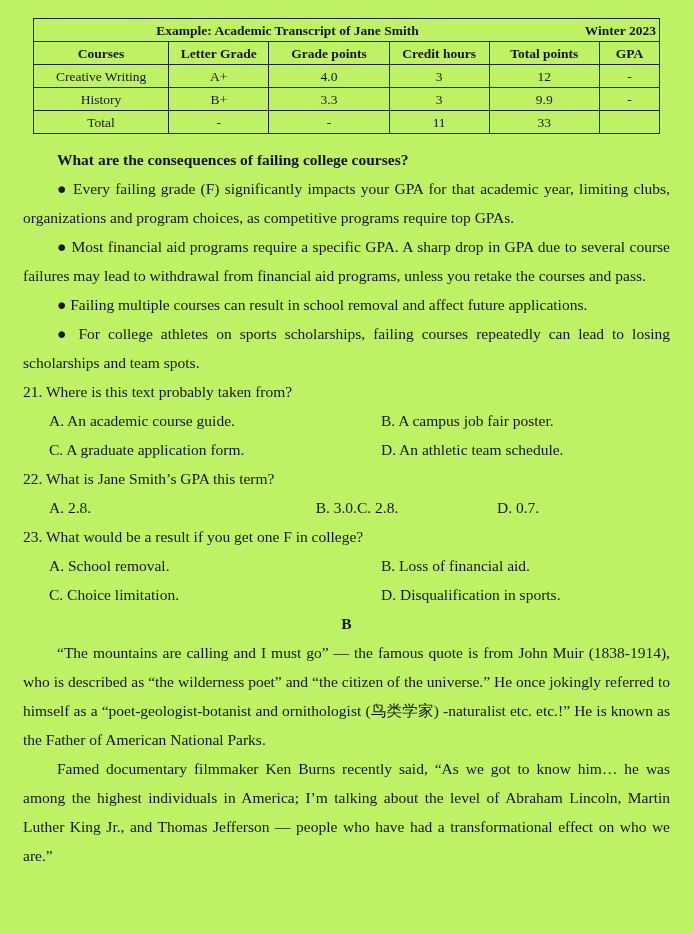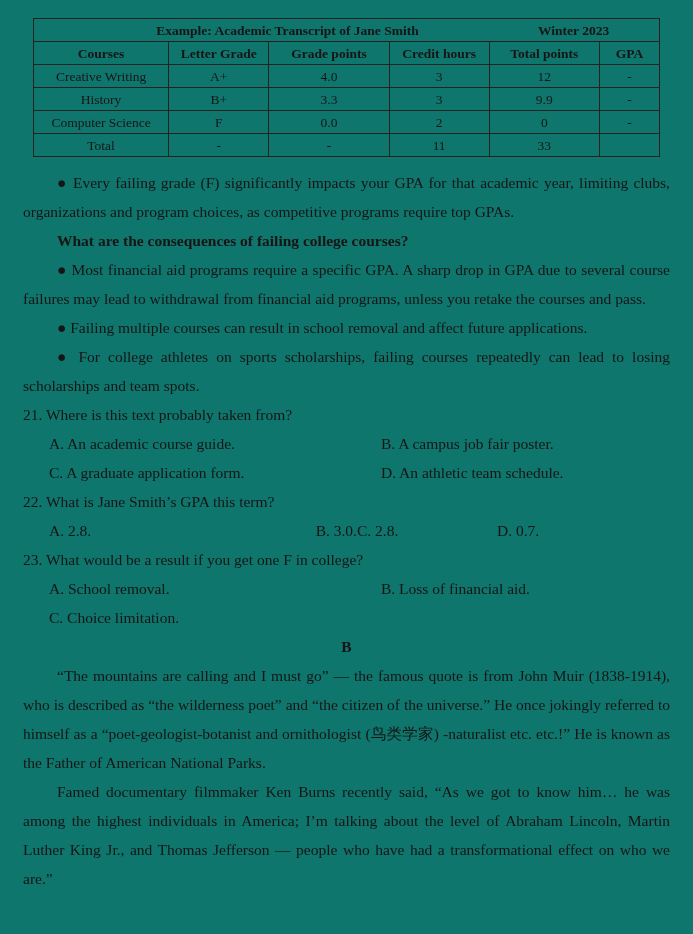--- a/index.html
+++ b/index.html
@@ -1,35 +1,35 @@
 <!DOCTYPE html>
 <html><head>
 <meta charset="utf-8">
 <style>
   html,body{margin:0;padding:0;background:#e9e9e9;}
   .page{
     width:693px;height:934px;box-sizing:border-box;margin:0 auto;
-    background:#0f766e;color:#151515;
+    background:#bef264;color:#151515;
     font-family:"Liberation Serif","DejaVu Serif",serif;
     padding:18px 23px 0 23px;overflow:hidden;
   }
   
   table.transcript{
     border-collapse:collapse;width:627px;margin:0 auto;
     font-size:13.5px;line-height:17px;table-layout:fixed;
   }
   table.transcript td,table.transcript th{
     border:1px solid #222;text-align:center;padding:2px 3px;height:18px;
     font-weight:normal;overflow:hidden;white-space:nowrap;
   }
   table.transcript th{font-weight:bold;}
   .title-cell{padding:1px 4px;}
   .title-flex{display:flex;align-items:center;font-weight:bold;}
   .tbl-title{flex:1;text-align:center;}
-  .tbl-term{width:118px;text-align:left;}
+  .tbl-term{width:118px;text-align:right;}
   
   .body-text{font-size:15.5px;line-height:29px;margin-top:11px;}
   .para{margin:0;text-align:justify;text-indent:34px;}
   .para.bold{font-weight:bold;}
   .q-block{margin:0;}
   .q-line{margin:0;}
   .options-row{display:flex;padding-left:26px;}
   .opt{white-space:nowrap;}
   .opt.w-a{width:332px;}
   .opt.w22-a{width:158px;}
@@ -78,41 +78,33 @@
     </tr>
     <tr>
       <td>History</td>
       <td>B+</td>
       <td>3.3</td>
       <td>3</td>
       <td>9.9</td>
       <td>-</td>
     </tr>
     <tr>
-      <td>Computer Science</td>
-      <td>F</td>
-      <td>0.0</td>
-      <td>2</td>
-      <td>0</td>
-      <td>-</td>
-    </tr>
-    <tr>
       <td>Total</td>
       <td>-</td>
       <td>-</td>
       <td>11</td>
       <td>33</td>
       <td></td>
     </tr>
   </tbody>
     </table>
 
   <div class="body-text">
+    <p class="para bold">What are the consequences of failing college courses?</p>
     <p class="para">● Every failing grade (F) significantly impacts your GPA for that academic year, limiting clubs, organizations and program choices, as competitive programs require top GPAs.</p>
-    <p class="para bold">What are the consequences of failing college courses?</p>
     <p class="para">● Most financial aid programs require a specific GPA. A sharp drop in GPA due to several course failures may lead to withdrawal from financial aid programs, unless you retake the courses and pass.</p>
     <p class="para">● Failing multiple courses can result in school removal and affect future applications.</p>
     <p class="para">● For college athletes on sports scholarships, failing courses repeatedly can lead to losing scholarships and team spots.</p>
 
     <div class="q-block">
       <p class="q-line">
         <span>21.</span>
         <span>Where is this text probably taken from?</span>
       </p>
       <div class="options-row">
@@ -142,20 +134,21 @@
       <p class="q-line">
         <span>23.</span>
         <span>What would be a result if you get one F in college?</span>
       </p>
       <div class="options-row">
         <span class="opt w-a">A. School removal.</span>
         <span class="opt">B. Loss of financial aid.</span>
       </div>
       <div class="options-row">
         <span class="opt w-a">C. Choice limitation.</span>
+        <span class="opt">D. Disqualification in sports.</span>
       </div>
     </div>
 
     <p class="section-label">B</p>
     <p class="para">“The mountains are calling and I must go” — the famous quote is from John Muir (1838-1914), who is described as “the wilderness poet” and “the citizen of the universe.” He once jokingly referred to himself as a “poet-geologist-botanist and ornithologist (鸟类学家) -naturalist etc. etc.!” He is known as the Father of American National Parks.</p>
     <p class="para">Famed documentary filmmaker Ken Burns recently said, “As we got to know him… he was among the highest individuals in America; I’m talking about the level of Abraham Lincoln, Martin Luther King Jr., and Thomas Jefferson — people who have had a transformational effect on who we are.”</p>
   </div>
 
 </div>
 

